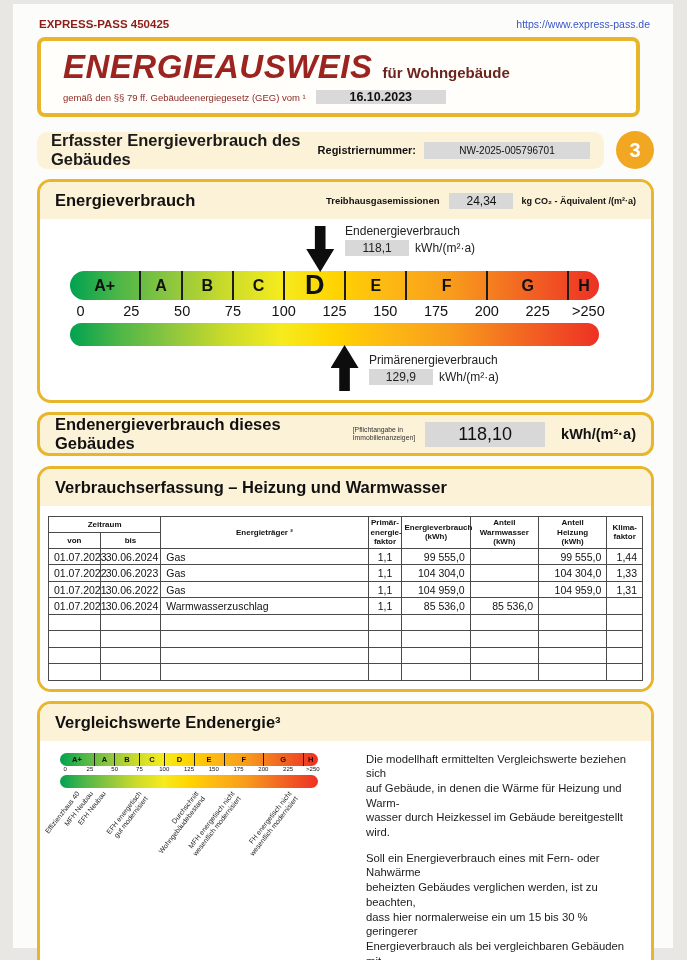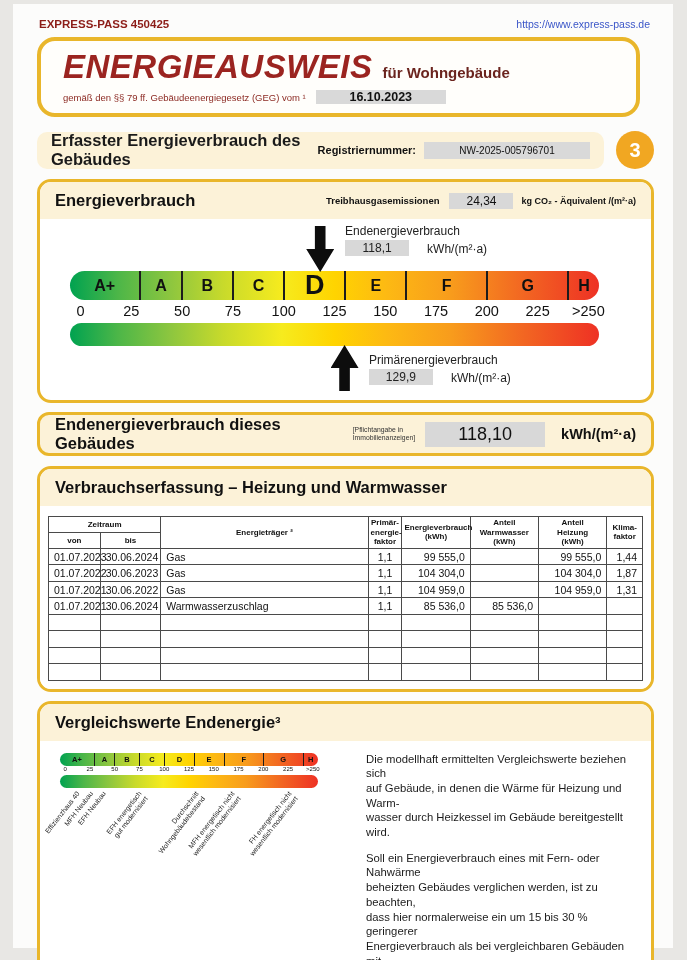--- a/index.html
+++ b/index.html
@@ -7,21 +7,21 @@
           font-family:"Liberation Sans", sans-serif; color:#111; overflow:hidden; }
   .sheet { position:absolute; left:13px; top:4px; width:660px; height:944px; background:#fcfcfb; }
   .content { padding:12px 19px 0 24px; }
 
   
   .tophdr { display:flex; justify-content:space-between; align-items:flex-start; margin:2px 4px 7px 2px; }
   .docnum { color:#8c1d18; font-weight:bold; font-size:11.5px; }
   .toplink { color:#3b56c8; font-size:10.5px; }
 
   
-  .titlebox { border:4px solid #e9b62b; border-radius:18px; background:#fffefb;
+  .titlebox { border:4px solid #e9b62b; border-radius:8px; background:#fffefb;
               padding:7px 20px 9px 22px; margin:0 14px 14px 0; }
   .titlerow { display:flex; align-items:baseline; gap:10px; }
   .bigtitle { color:#9b2420; font-size:33px; font-weight:bold; font-style:italic; letter-spacing:.5px; }
   .fortxt { color:#6b241e; font-size:15px; font-weight:bold; }
   .lawrow { display:flex; align-items:center; gap:10px; margin-top:4px; }
   .lawtxt { color:#8c2a23; font-size:9.5px; }
   .datebox { background:#d9d9d9; font-size:12.5px; font-weight:600; padding:0 10px; min-width:110px; text-align:center; }
 
   
   .sectrow { display:flex; align-items:center; margin-bottom:10px; }
@@ -44,21 +44,21 @@
   .ghg .gunit { font-size:9px; font-weight:bold; margin-left:8px; }
 
   .sc-marg { margin-left:30px; margin-right:52px; }
   .azone1 { position:relative; height:48px; margin-top:4px; }
   .azone2 { position:relative; height:50px; margin-bottom:4px; }
   .arrow-down { position:absolute; bottom:-1px; width:28px; height:46px; background:#0d0d0d; transform:translateX(-50%);
                 clip-path:polygon(31% 0,69% 0,69% 50%,100% 50%,50% 100%,0 50%,31% 50%); }
   .arrow-up { position:absolute; top:-1px; width:28px; height:46px; background:#0d0d0d; transform:translateX(-50%);
               clip-path:polygon(50% 0,100% 50%,69% 50%,69% 100%,31% 100%,31% 50%,0 50%); }
   .arr-lbl { position:absolute; font-size:12px; color:#222; }
-  .arr-lbl .valrow { display:flex; align-items:flex-end; gap:18px; margin-top:2px; }
+  .arr-lbl .valrow { display:flex; align-items:center; gap:6px; margin-top:2px; }
 
   .grad { background:linear-gradient(90deg,#00a250 0%,#4cb648 9%,#8dc63f 19%,#c8da2b 29%,#f6eb1e 40%,#ffd400 50%,#fdb913 60%,#f89c1c 72%,#f26522 86%,#ee3124 100%); }
   .scale-letters { display:flex; height:29px; border-radius:15px; align-items:center; }
   .scale-letters .seg { flex-basis:0; display:flex; align-items:center; justify-content:center;
                         font-weight:bold; font-size:16px; color:#101010; height:100%; }
   .scale-letters .seg + .seg { border-left:2px solid #1c1c1c; }
   .scale-letters .seg.hl { font-size:27px; }
   .scale-ticks { position:relative; height:23px; font-size:14.5px; }
   .scale-ticks span { position:absolute; top:3px; transform:translateX(-50%); }
   .scale-bar2 { height:23px; border-radius:12px; }
@@ -246,21 +246,21 @@
                   <td class="al-r">1,44</td>
                 </tr>
                 <tr>
                   <td class="al-c">01.07.2022</td>
                   <td class="al-c">30.06.2023</td>
                   <td class="al-l">Gas</td>
                   <td class="al-c">1,1</td>
                   <td class="al-r">104 304,0</td>
                   <td class="al-r"></td>
                   <td class="al-r">104 304,0</td>
-                  <td class="al-r">1,87</td>
+                  <td class="al-r">1,33</td>
                 </tr>
                 <tr>
                   <td class="al-c">01.07.2021</td>
                   <td class="al-c">30.06.2022</td>
                   <td class="al-l">Gas</td>
                   <td class="al-c">1,1</td>
                   <td class="al-r">104 959,0</td>
                   <td class="al-r"></td>
                   <td class="al-r">104 959,0</td>
                   <td class="al-r">1,31</td>

